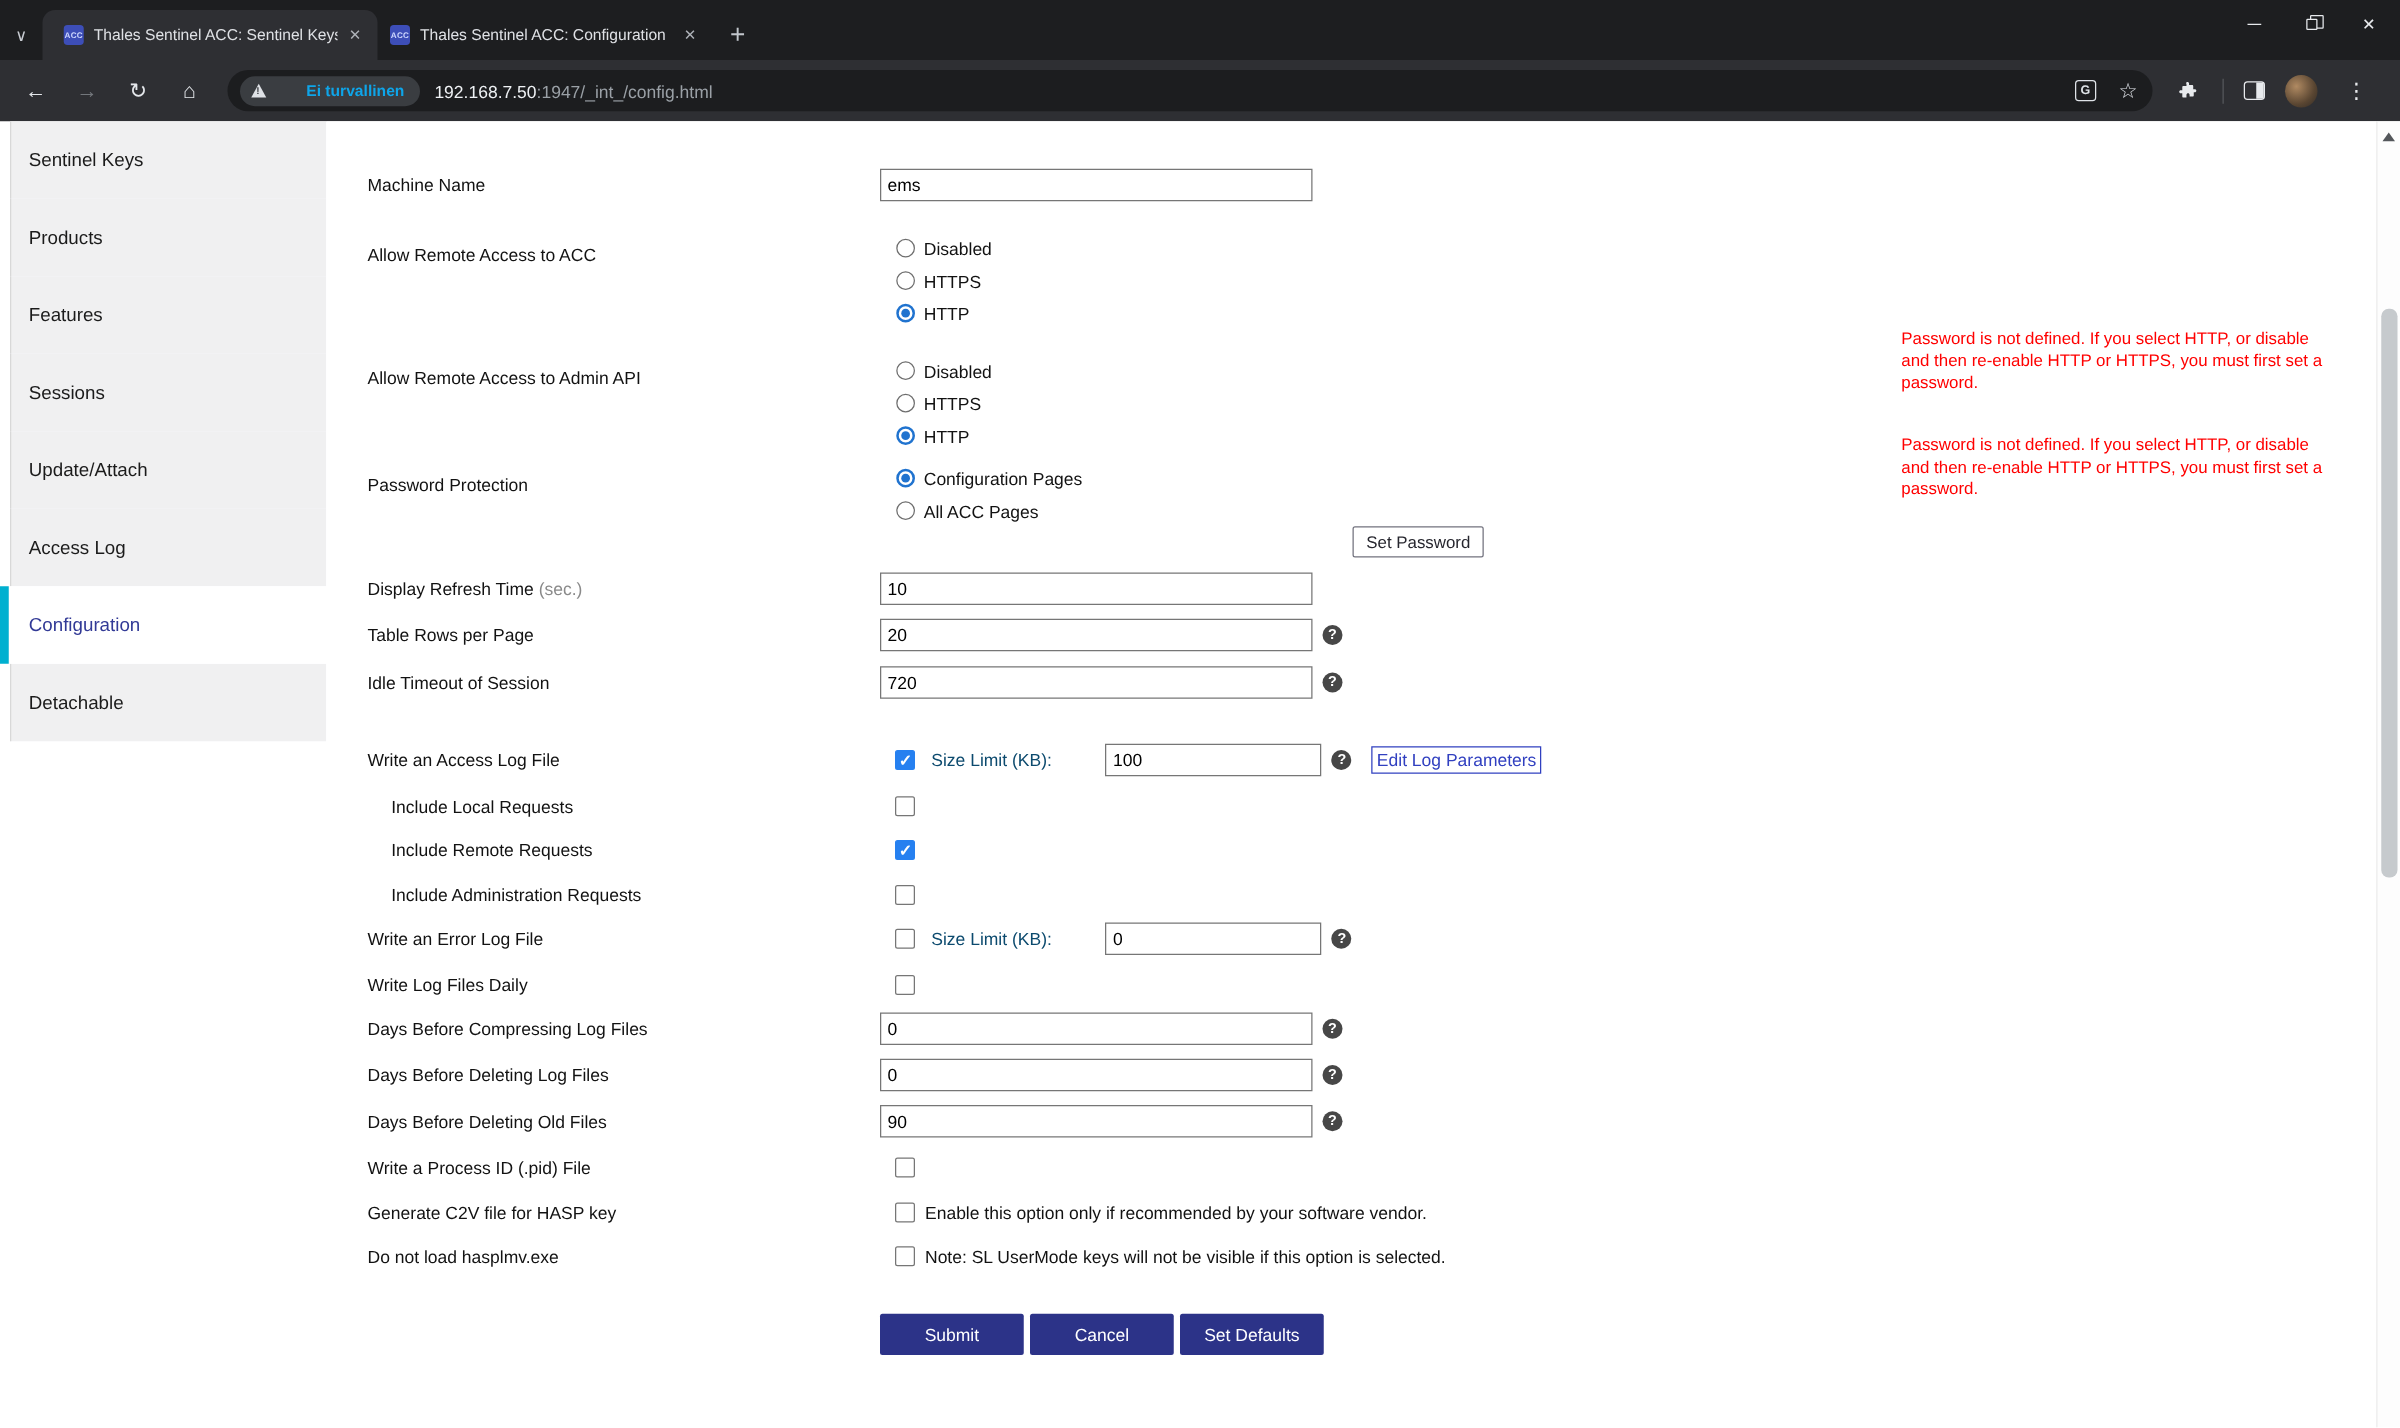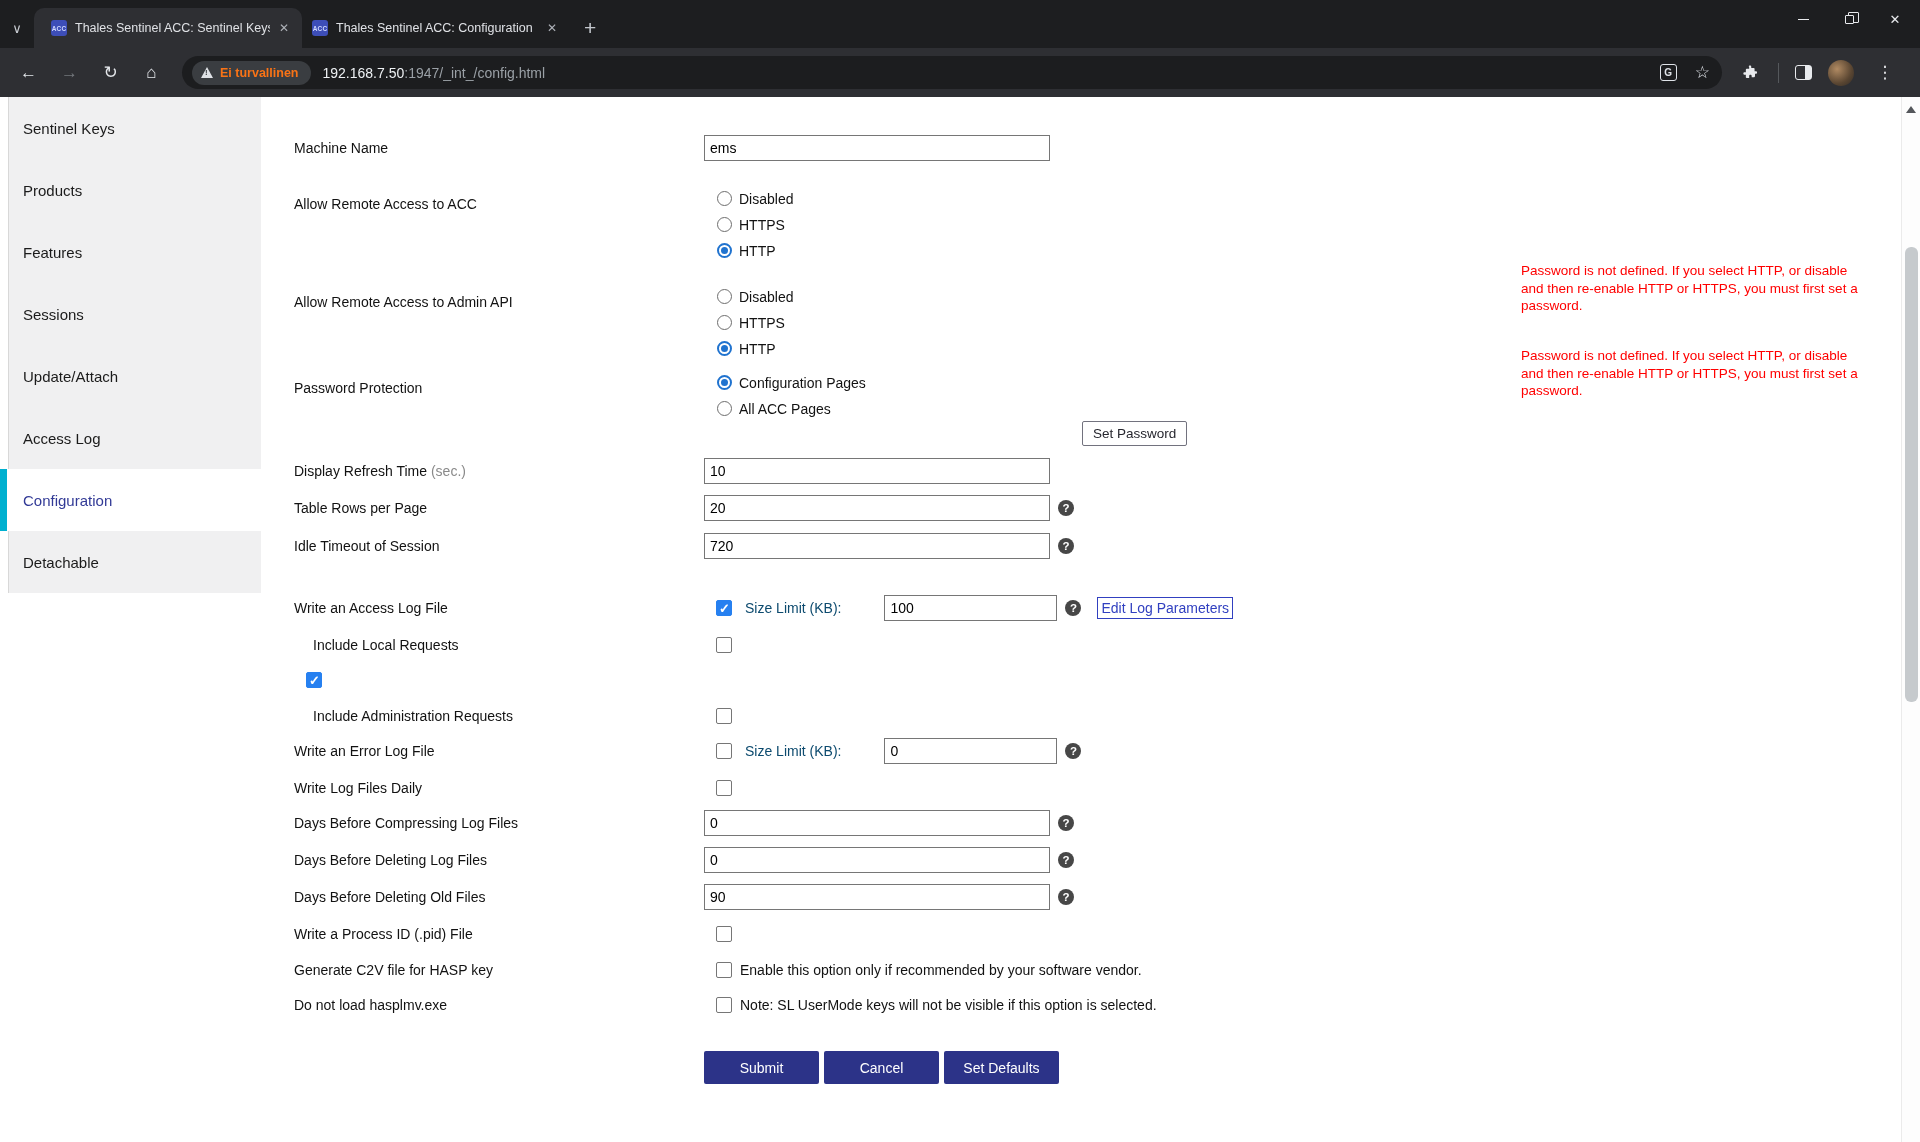--- a/index.html
+++ b/index.html
@@ -36,21 +36,21 @@
 
   .toolbar { position:absolute; left:0; top:48px; width:1920px; height:49px; background:#2e2f33;
              display:flex; align-items:center; }
   .navbtn { width:41px; text-align:center; font-size:17px; color:#e4e7eb; }
   .navbtn.back { margin-left:8px; }
   .navbtn.fwd { color:#73777c; }
   .omnibox { margin-left:10px; width:1540px; height:33px; border-radius:17px; background:#1c1d1f;
              display:flex; align-items:center; padding:0 10px; }
   .chip { height:24px; border-radius:12px; background:#3a3d41; display:flex; align-items:center;
           padding:0 12px 0 9px; gap:7px; }
-  .chip-label { font-size:12.5px; color:#f97316; font-weight:bold; }
+  .chip-label { font-size:12.5px; color:#0ea5e9; font-weight:bold;margin-left:25px; }
   .tri { width:0; height:0; border-left:6px solid transparent; border-right:6px solid transparent;
          border-bottom:11px solid #dfe2e6; position:relative; }
   .tri b { position:absolute; left:-2px; top:1px; color:#3a3d41; font-size:8px; }
   .url { margin-left:12px; font-size:14px; white-space:nowrap; }
   .url .host { color:#eef1f4; }
   .url .path { color:#9aa0a6; }
   .omni-spacer { flex:1; }
   .translate { width:17px; height:17px; border:1.5px solid #dfe3e8; border-radius:3px;
                color:#dfe3e8; font-size:10px; font-weight:bold; display:flex; align-items:center;
                justify-content:center; margin-right:18px; }
@@ -301,20 +301,21 @@
   </div>
 
   <div class="row" style="margin-top:11px">
     <div class="lbl indent">Include Local Requests</div>
     <div class="ctl">
       <span class="cb" style="margin-left:12px"></span>
     </div>
   </div>
 
   <div class="row" style="margin-top:9px">
+    <div class="lbl indent">Include Remote Requests</div>
     <div class="ctl">
       <span class="cb checked" style="margin-left:12px"></span>
     </div>
   </div>
 
   <div class="row" style="margin-top:10px">
     <div class="lbl indent">Include Administration Requests</div>
     <div class="ctl">
       <span class="cb" style="margin-left:12px"></span>
     </div>

